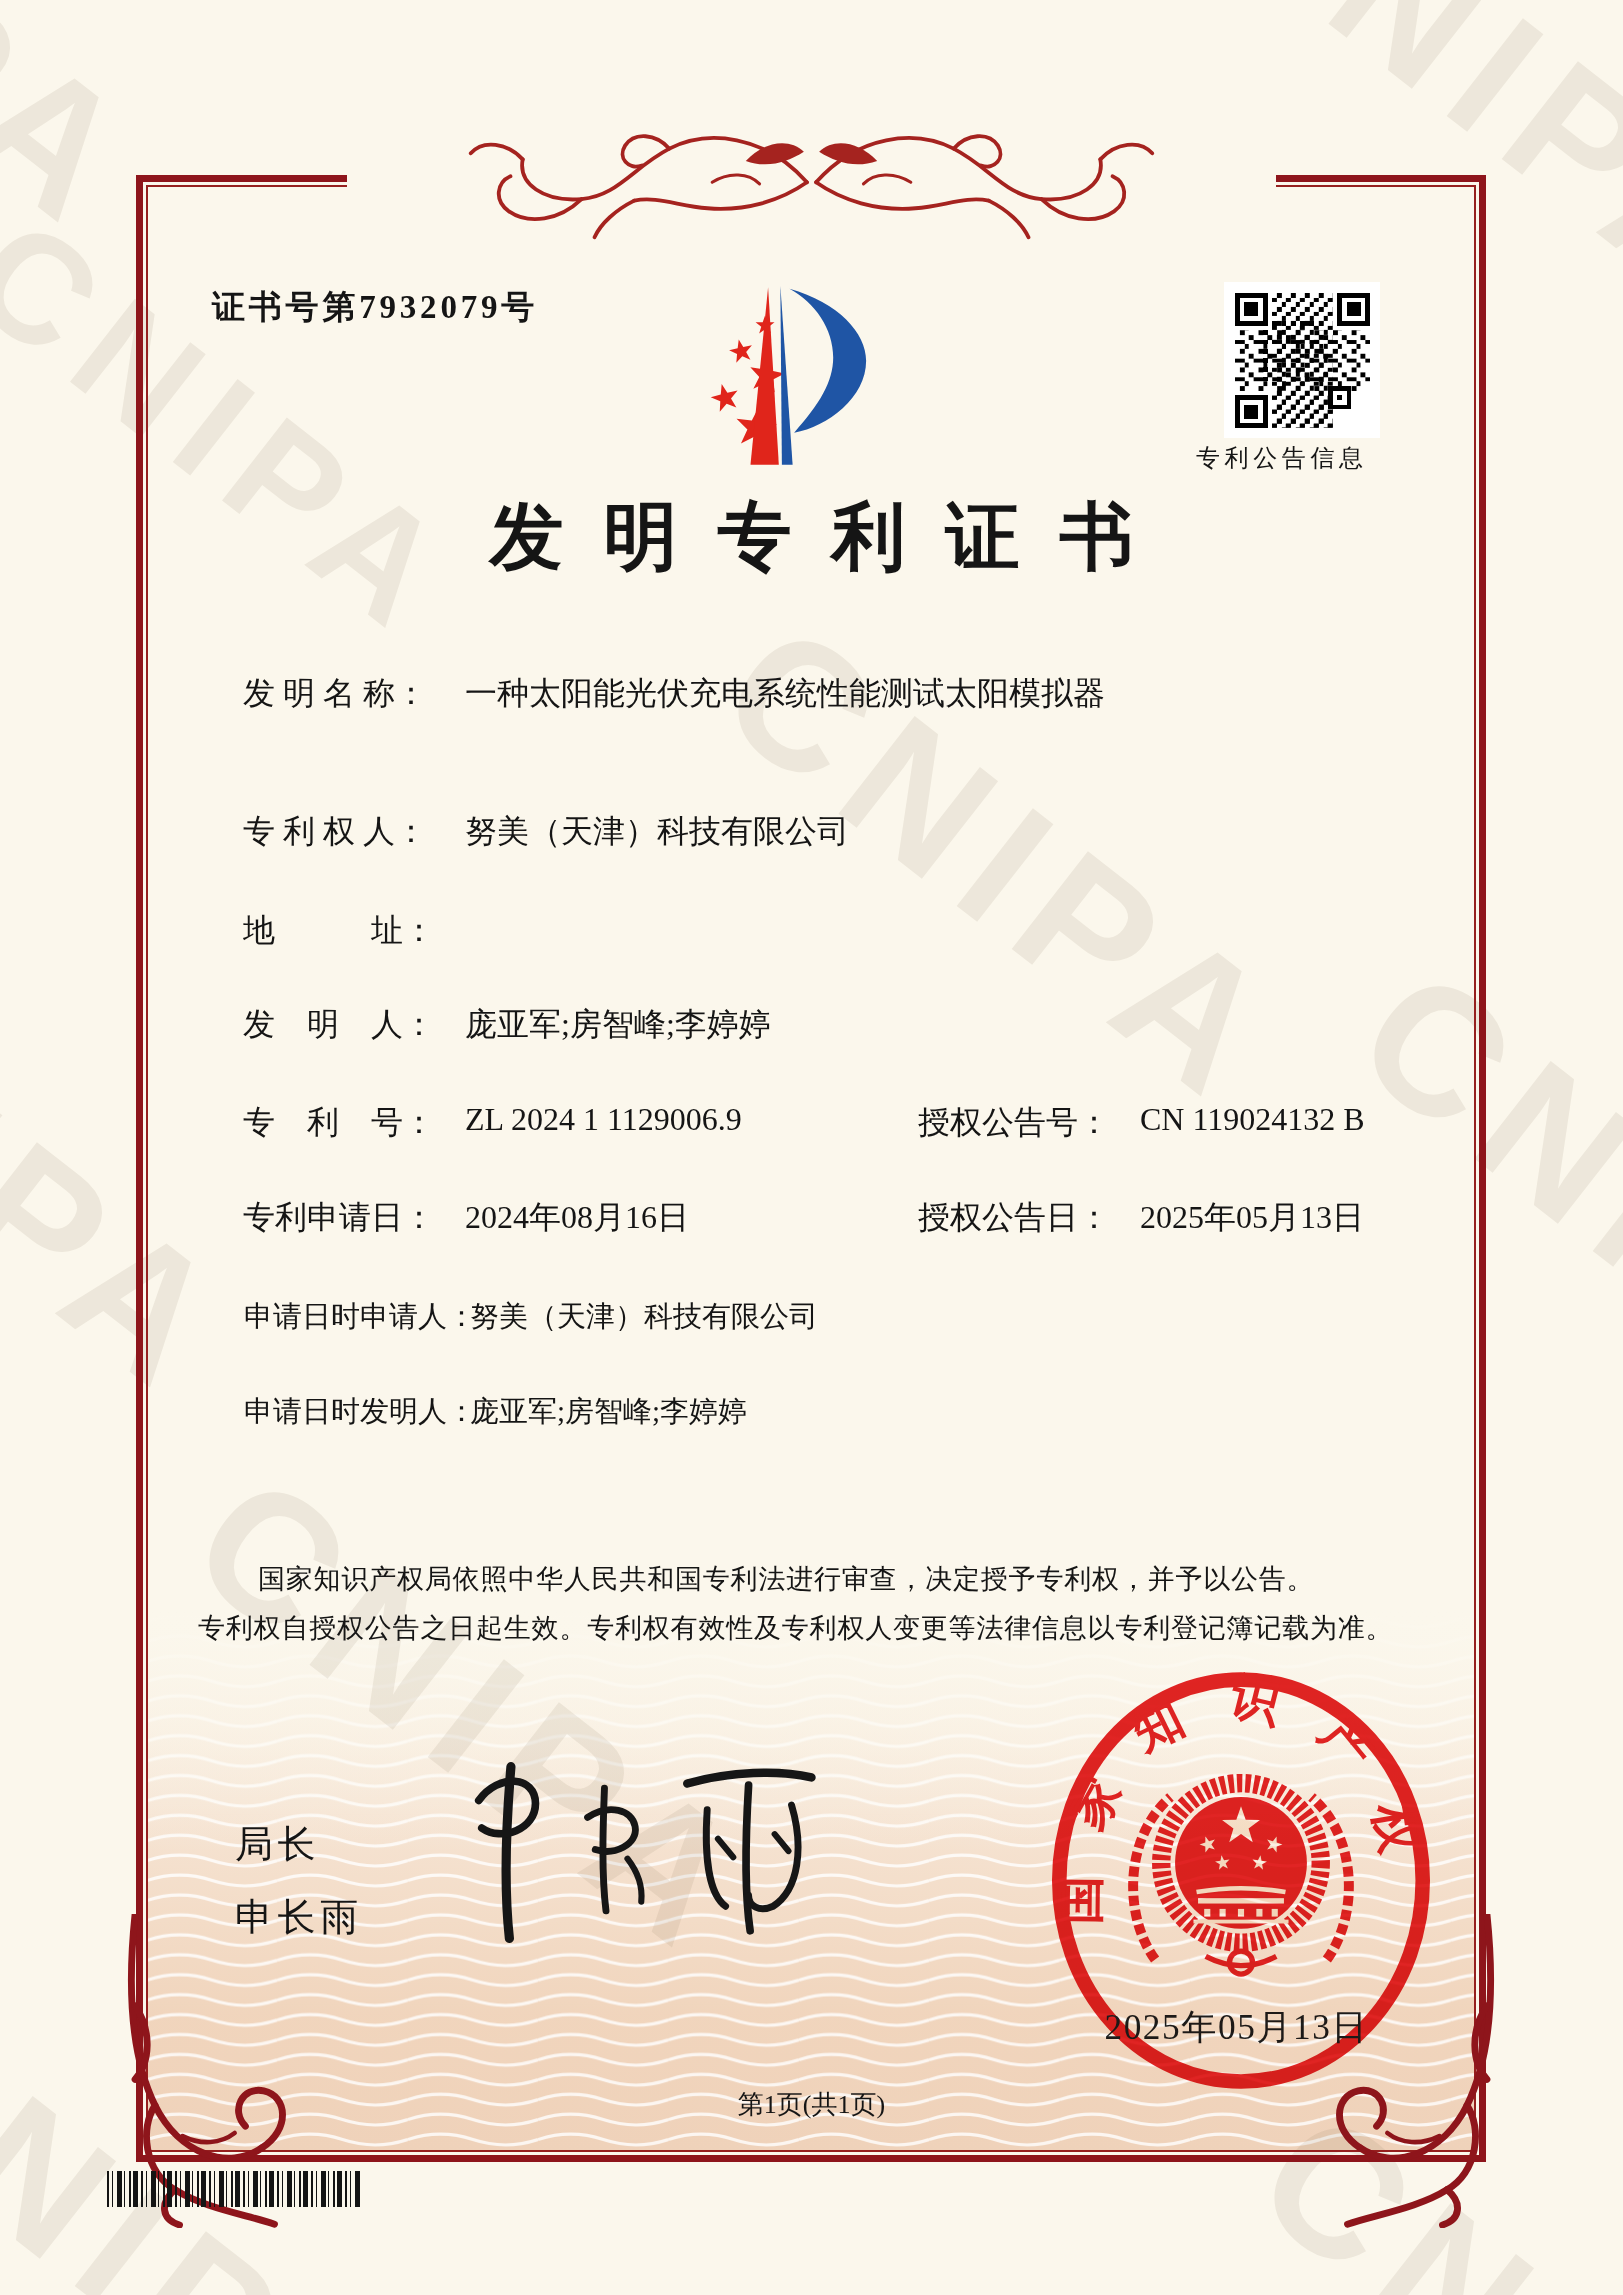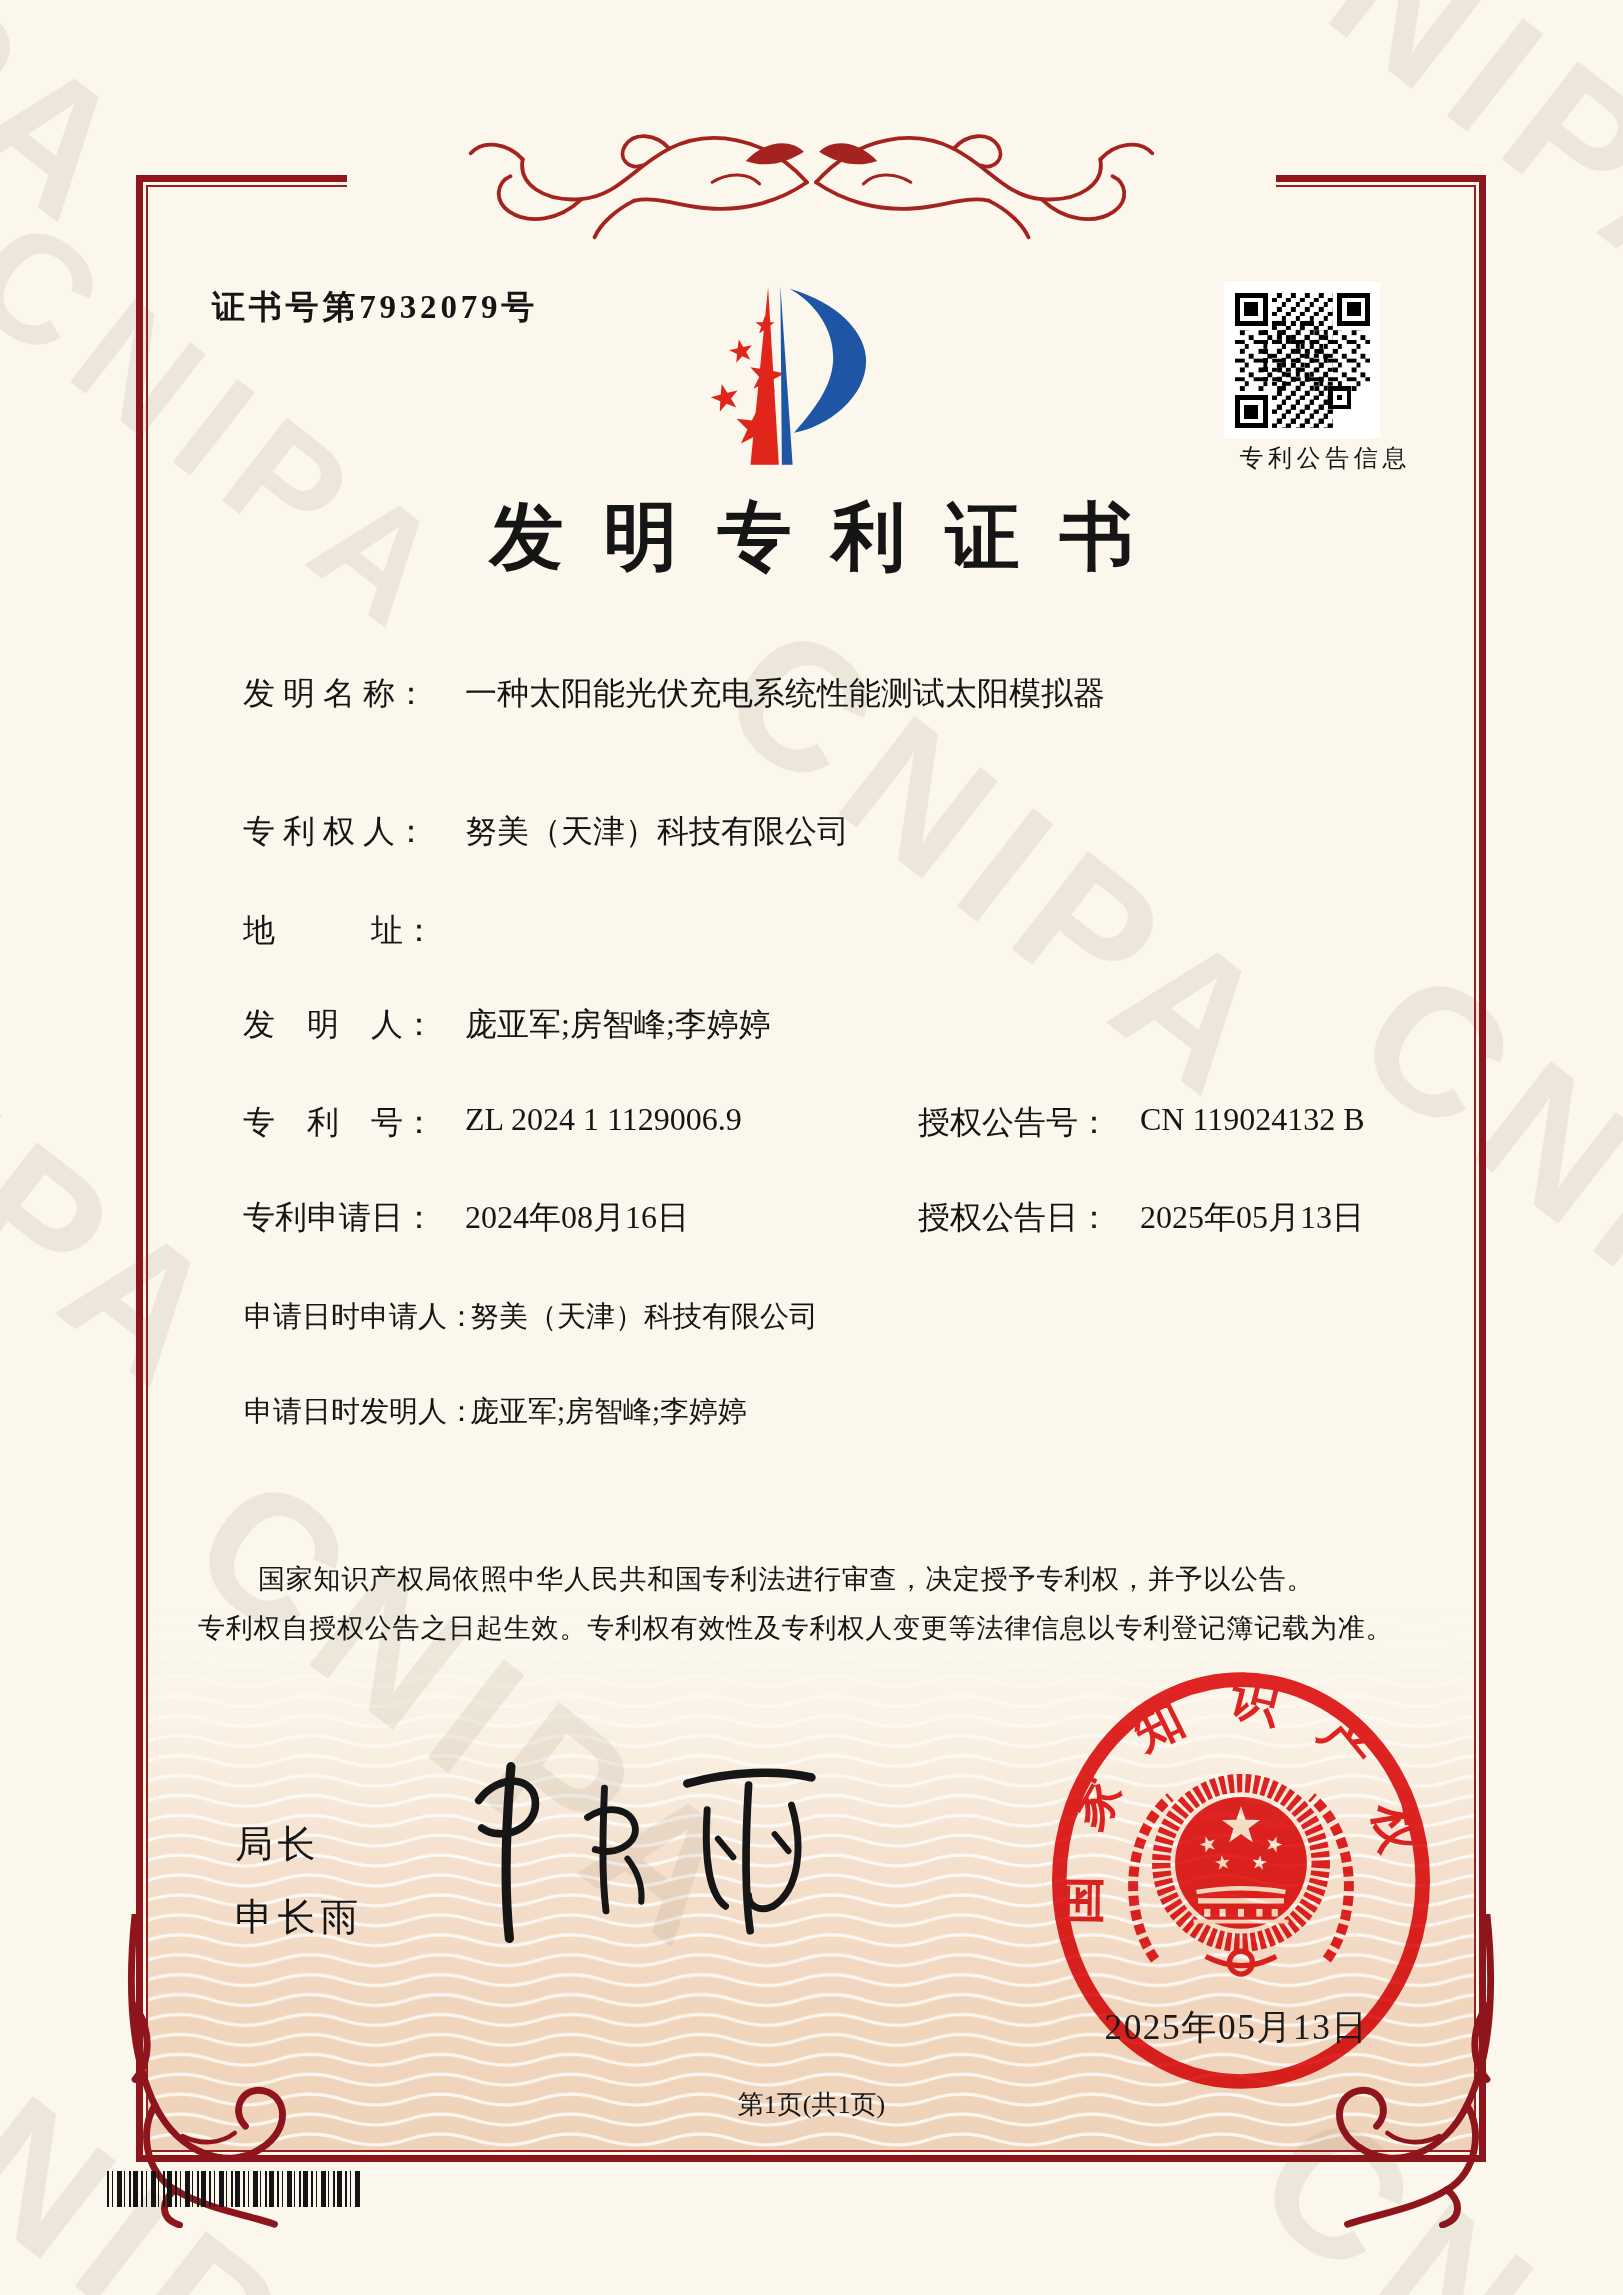--- a/index.html
+++ b/index.html
@@ -22,21 +22,21 @@
                border:2.3px solid #96201f;}
   
   .topOrn{position:absolute;left:347px;top:112px;width:929px;height:136px;z-index:4;background:#fbf7ec;}
   .cornerOrn{position:absolute;width:230px;height:314px;z-index:4;}
   
   .certno{position:absolute;left:212px;top:285px;font-size:33px;letter-spacing:3.8px;z-index:5;font-weight:bold;}
   .title{position:absolute;left:0;right:0;top:488px;text-align:center;font-size:74px;font-weight:bold;
          letter-spacing:40px;padding-left:40px;z-index:5;}
   .qrbox{position:absolute;left:1224px;top:282px;width:156px;height:156px;background:#fff;z-index:5;}
   .qrbox svg{position:absolute;left:10.7px;top:10.7px;width:135px;height:135px;}
-  .qrcap{position:absolute;left:1196px;top:442px;width:215px;text-align:right;font-size:24px;
+  .qrcap{position:absolute;left:1196px;top:442px;width:215px;text-align:left;font-size:24px;
          letter-spacing:4.6px;z-index:5;}
   .row{position:absolute;left:16px;top:0;width:100%;height:46px;z-index:5;}
   .row span{position:absolute;white-space:nowrap;font-size:32px;}
   .row .l{left:227px;}
   .row .v{left:449px;}
   .row .lr{left:902px;}
   .row .vr{left:1124px;}
   .row.small span{font-size:29px;}
   .row.small .l{left:228px;}
   .row.small .v{left:454px;}

